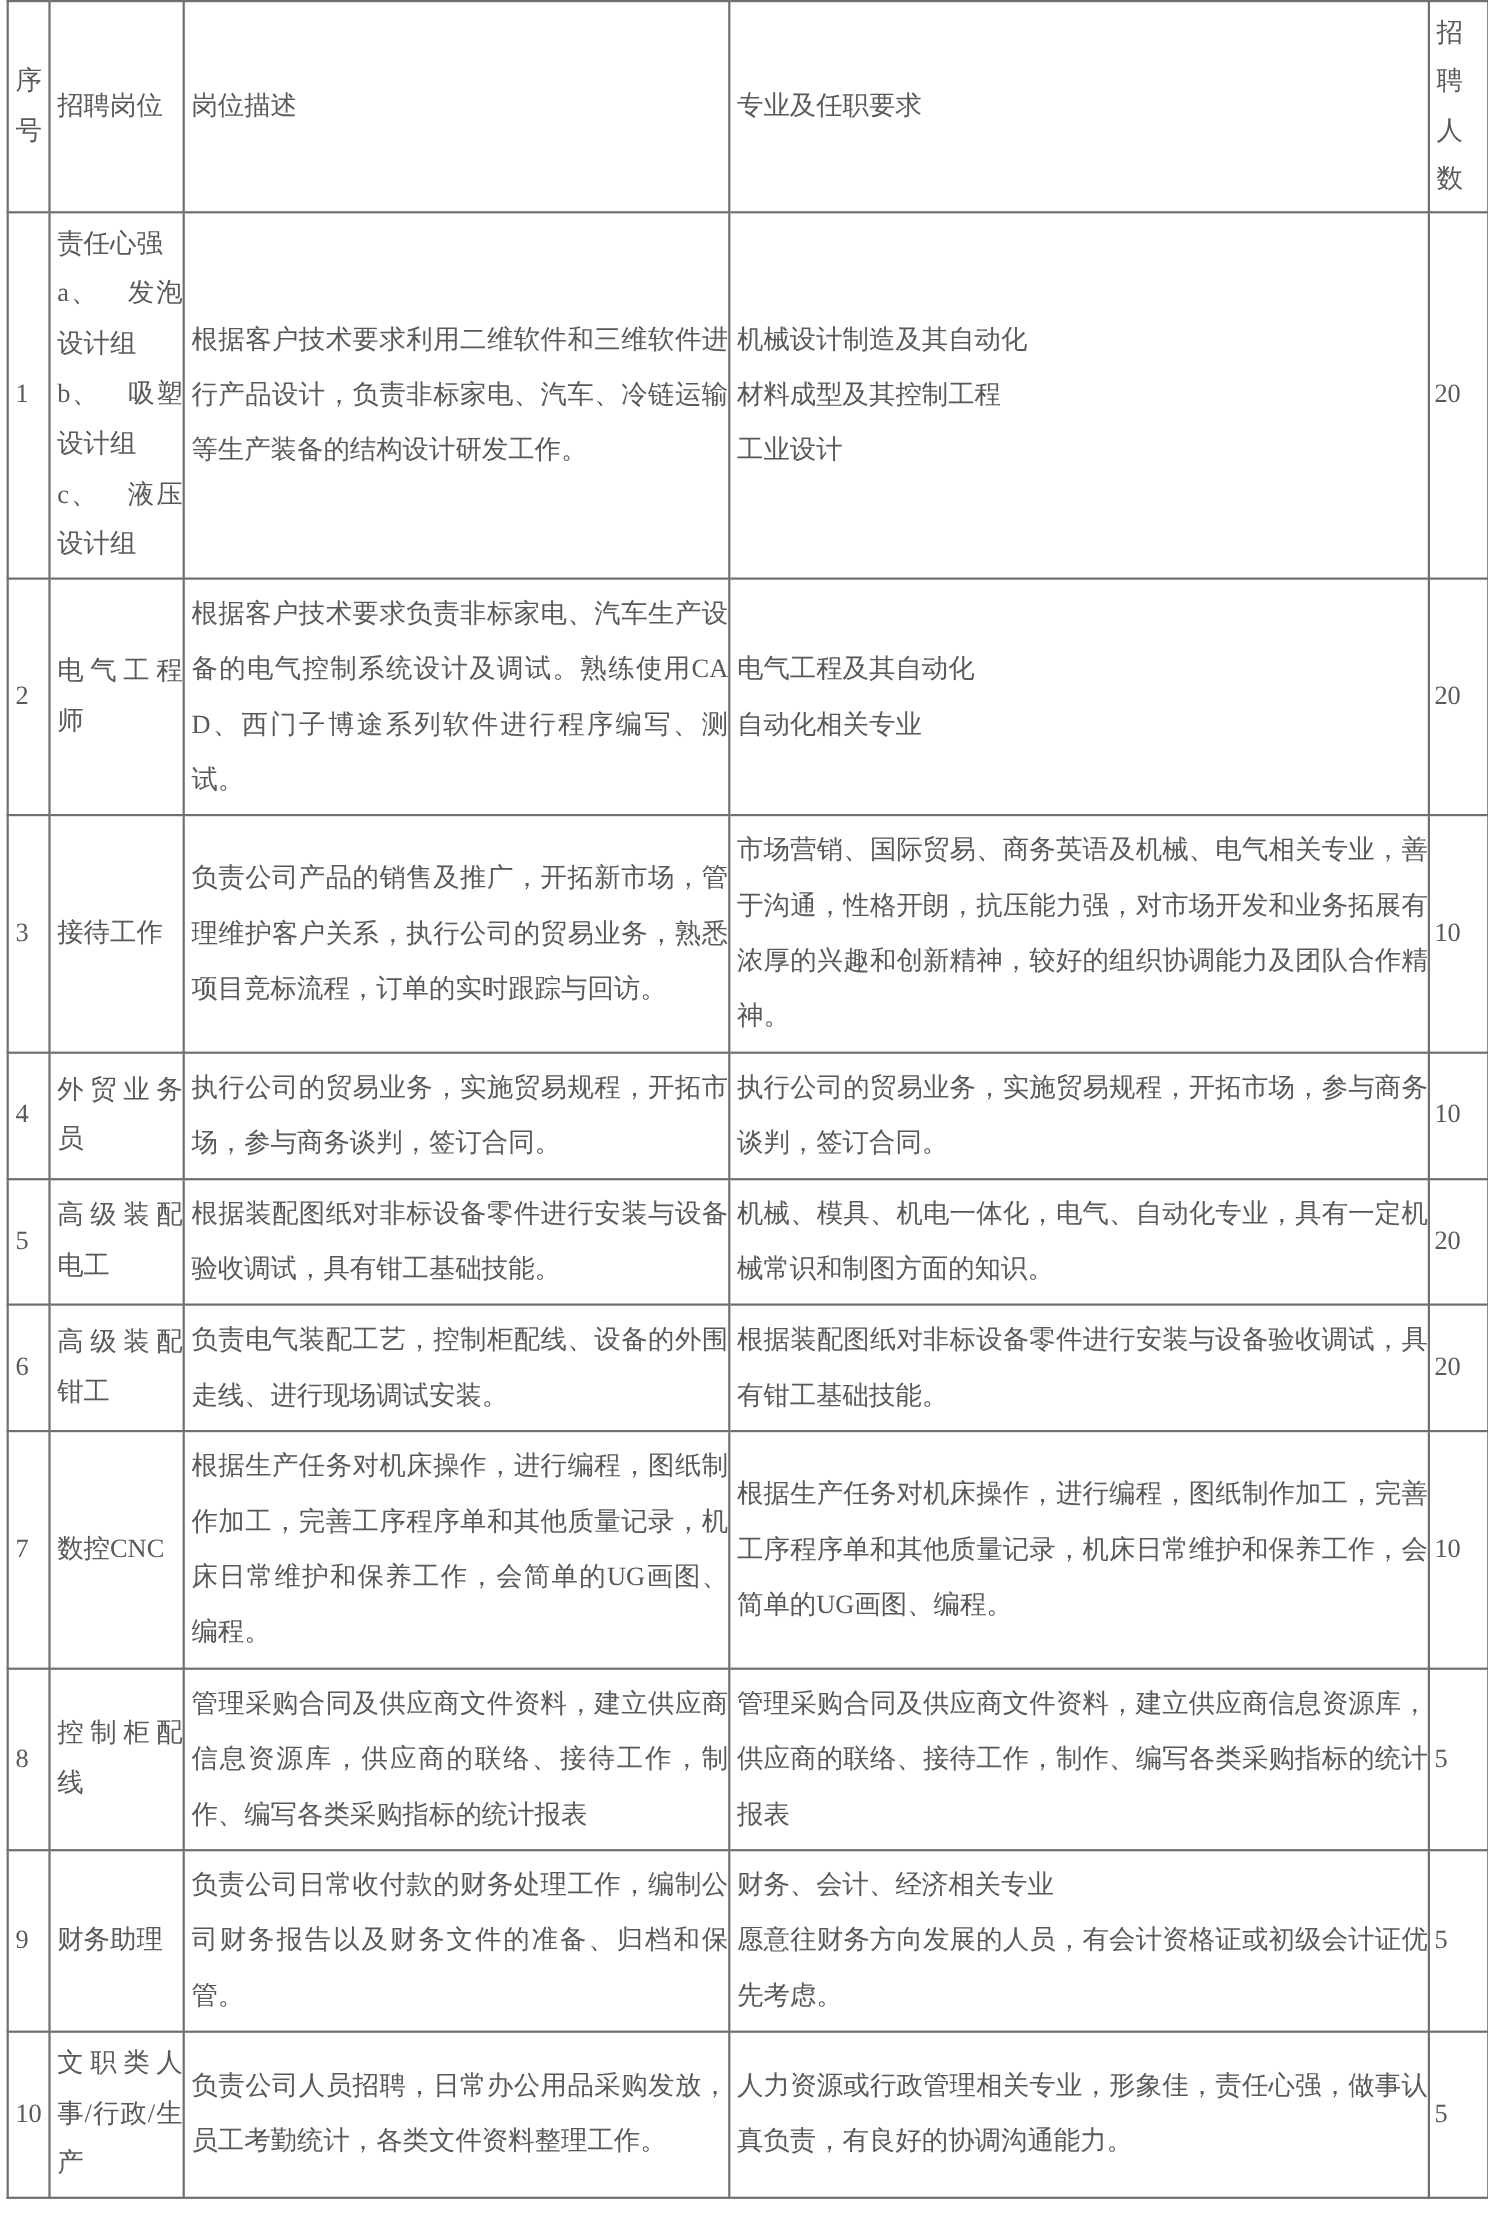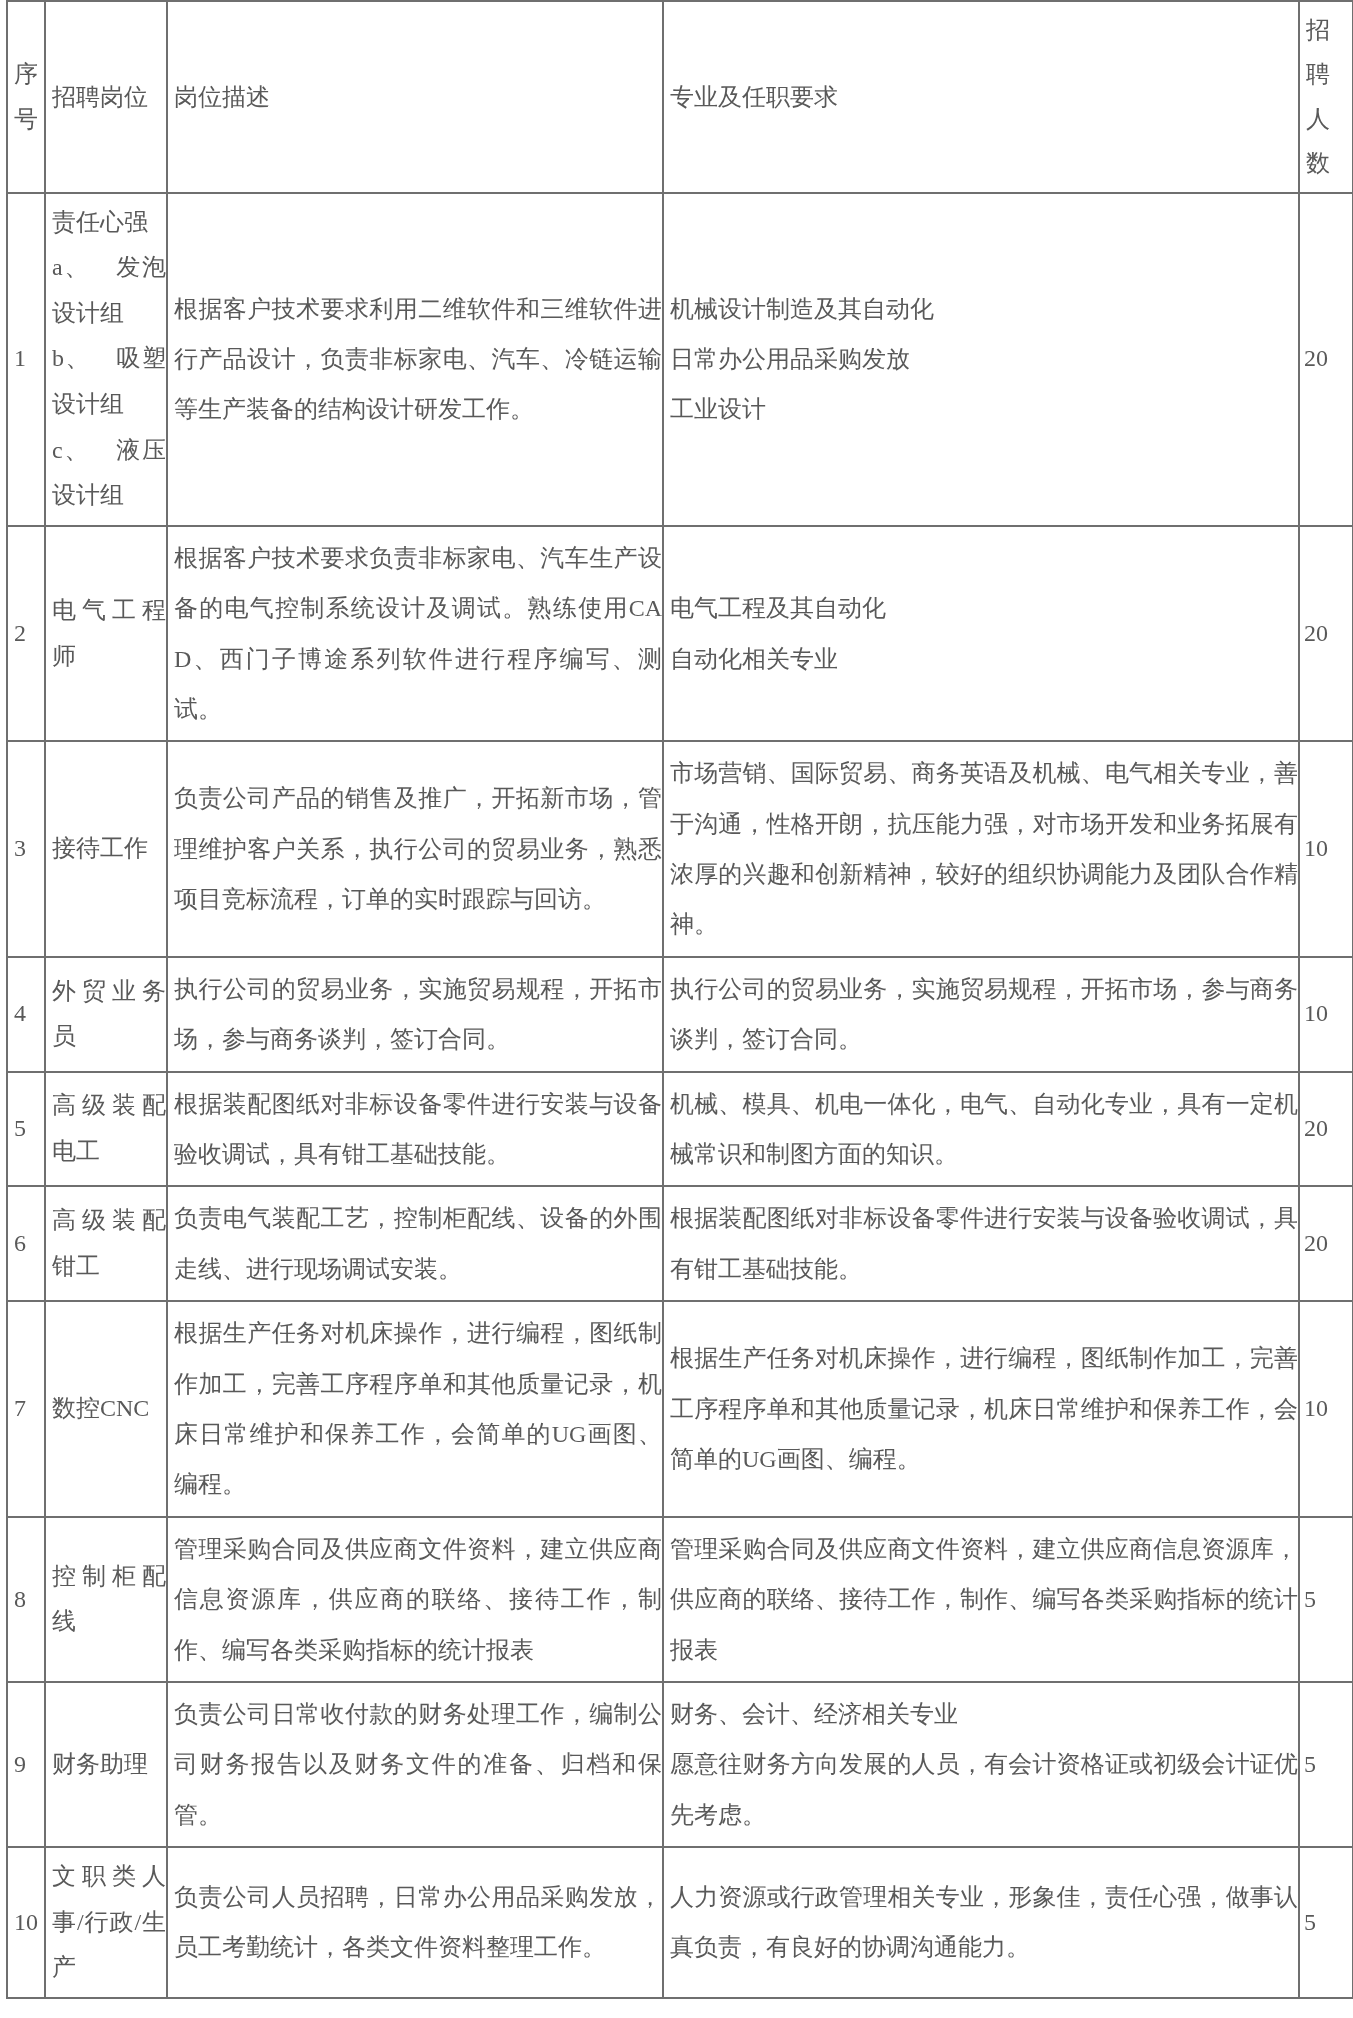--- a/index.html
+++ b/index.html
@@ -74,21 +74,21 @@
     </thead>
     <tbody id="rows">
   <tr>
     <td class="c-no">1</td>
     <td class="c-pos">责任心强
 a、　发泡设计组
 b、　吸塑设计组
 c、　液压设计组</td>
     <td class="c-desc">根据客户技术要求利用二维软件和三维软件进行产品设计，负责非标家电、汽车、冷链运输等生产装备的结构设计研发工作。</td>
     <td class="c-req">机械设计制造及其自动化
-日常办公用品采购发放
+材料成型及其控制工程
 工业设计</td>
     <td class="c-count">20</td>
   </tr>
 
   <tr>
     <td class="c-no">2</td>
     <td class="c-pos">电气工程师</td>
     <td class="c-desc">根据客户技术要求负责非标家电、汽车生产设备的电气控制系统设计及调试。熟练使用CAD、西门子博途系列软件进行程序编写、测试。</td>
     <td class="c-req">电气工程及其自动化
 自动化相关专业</td>

